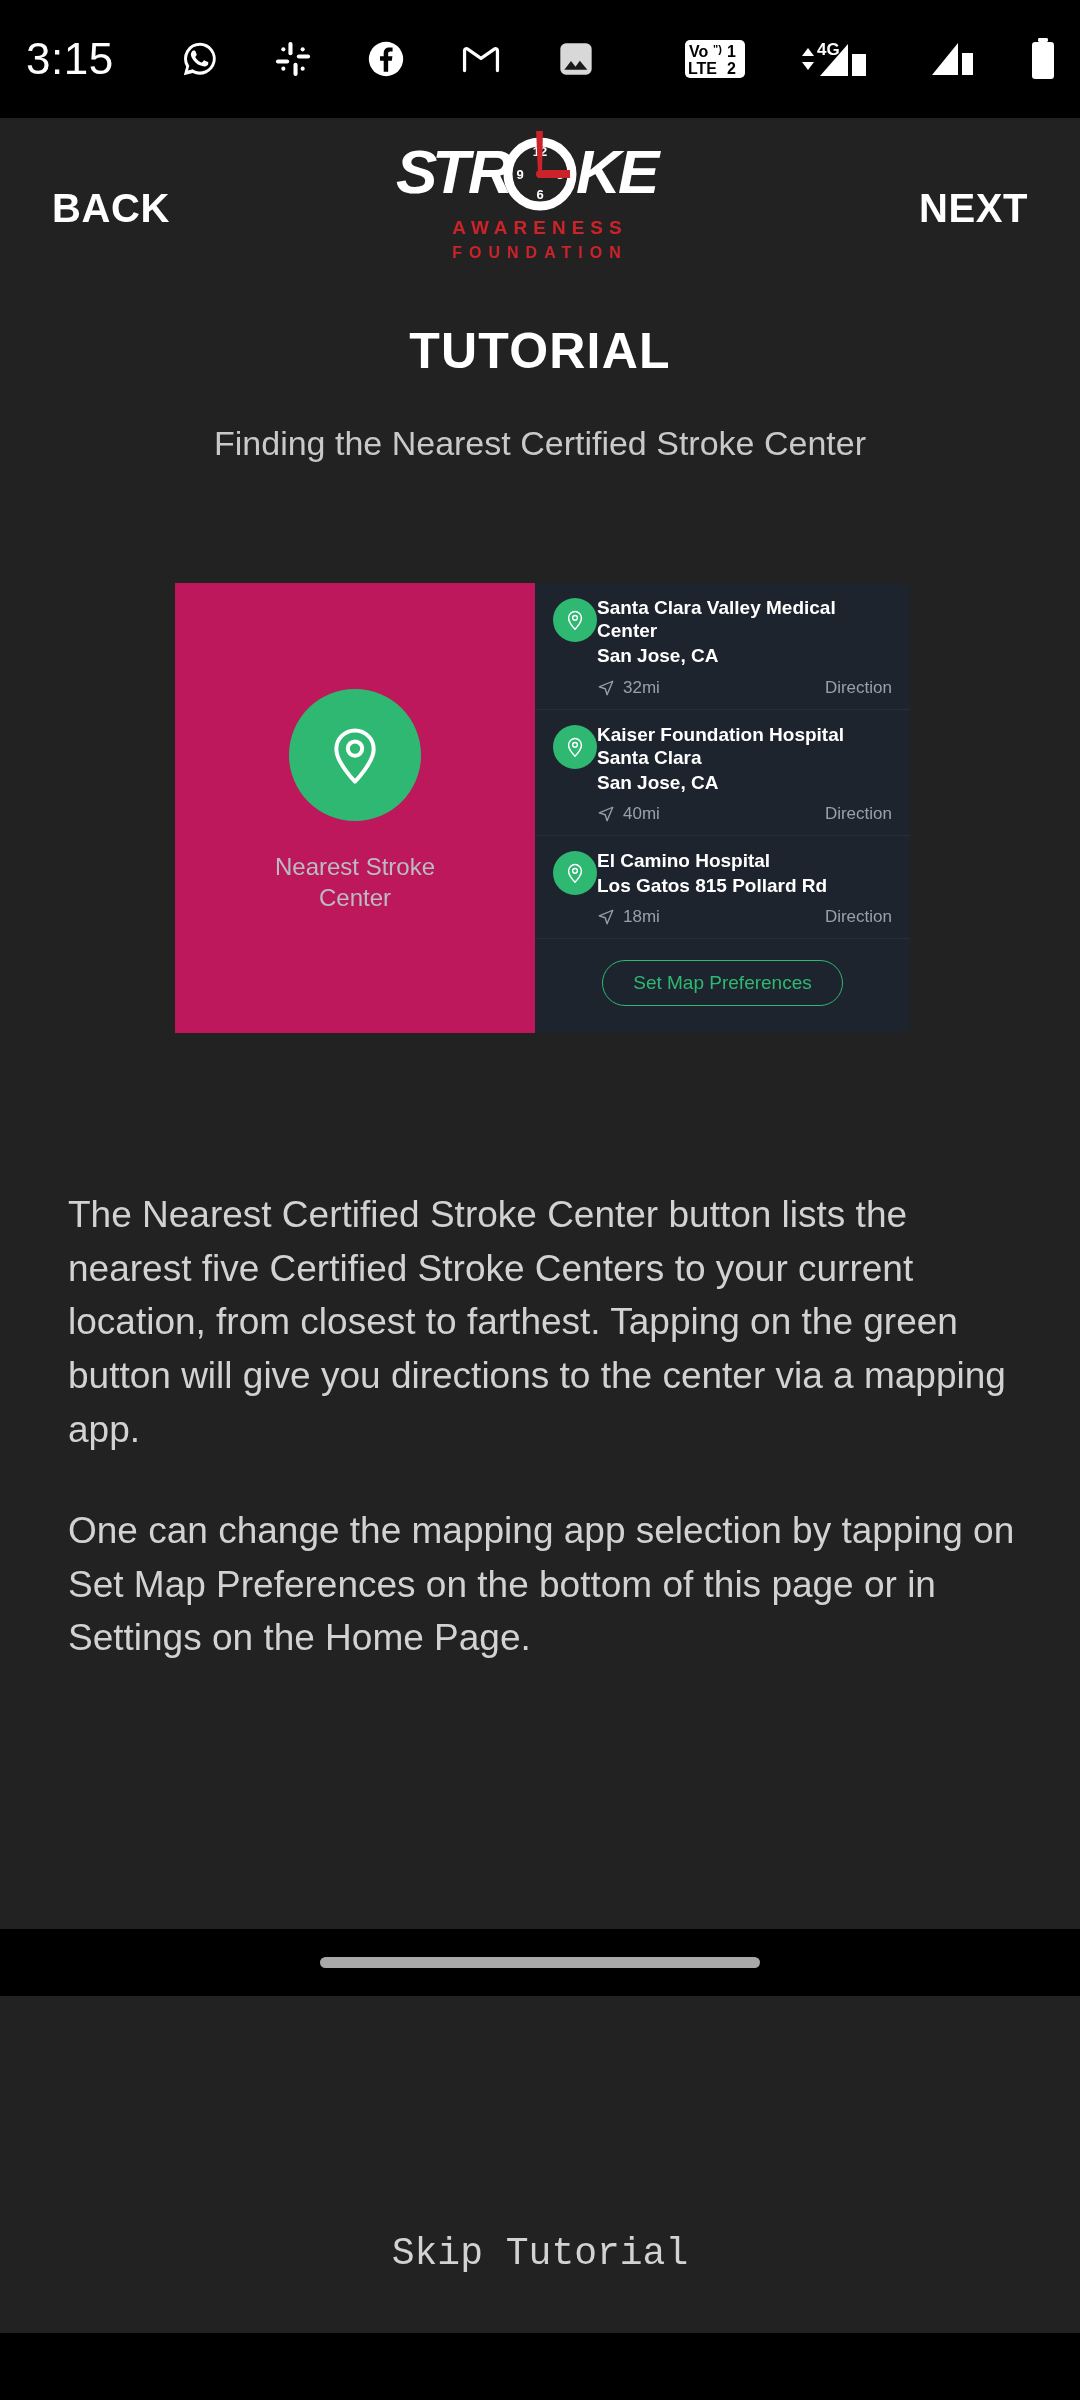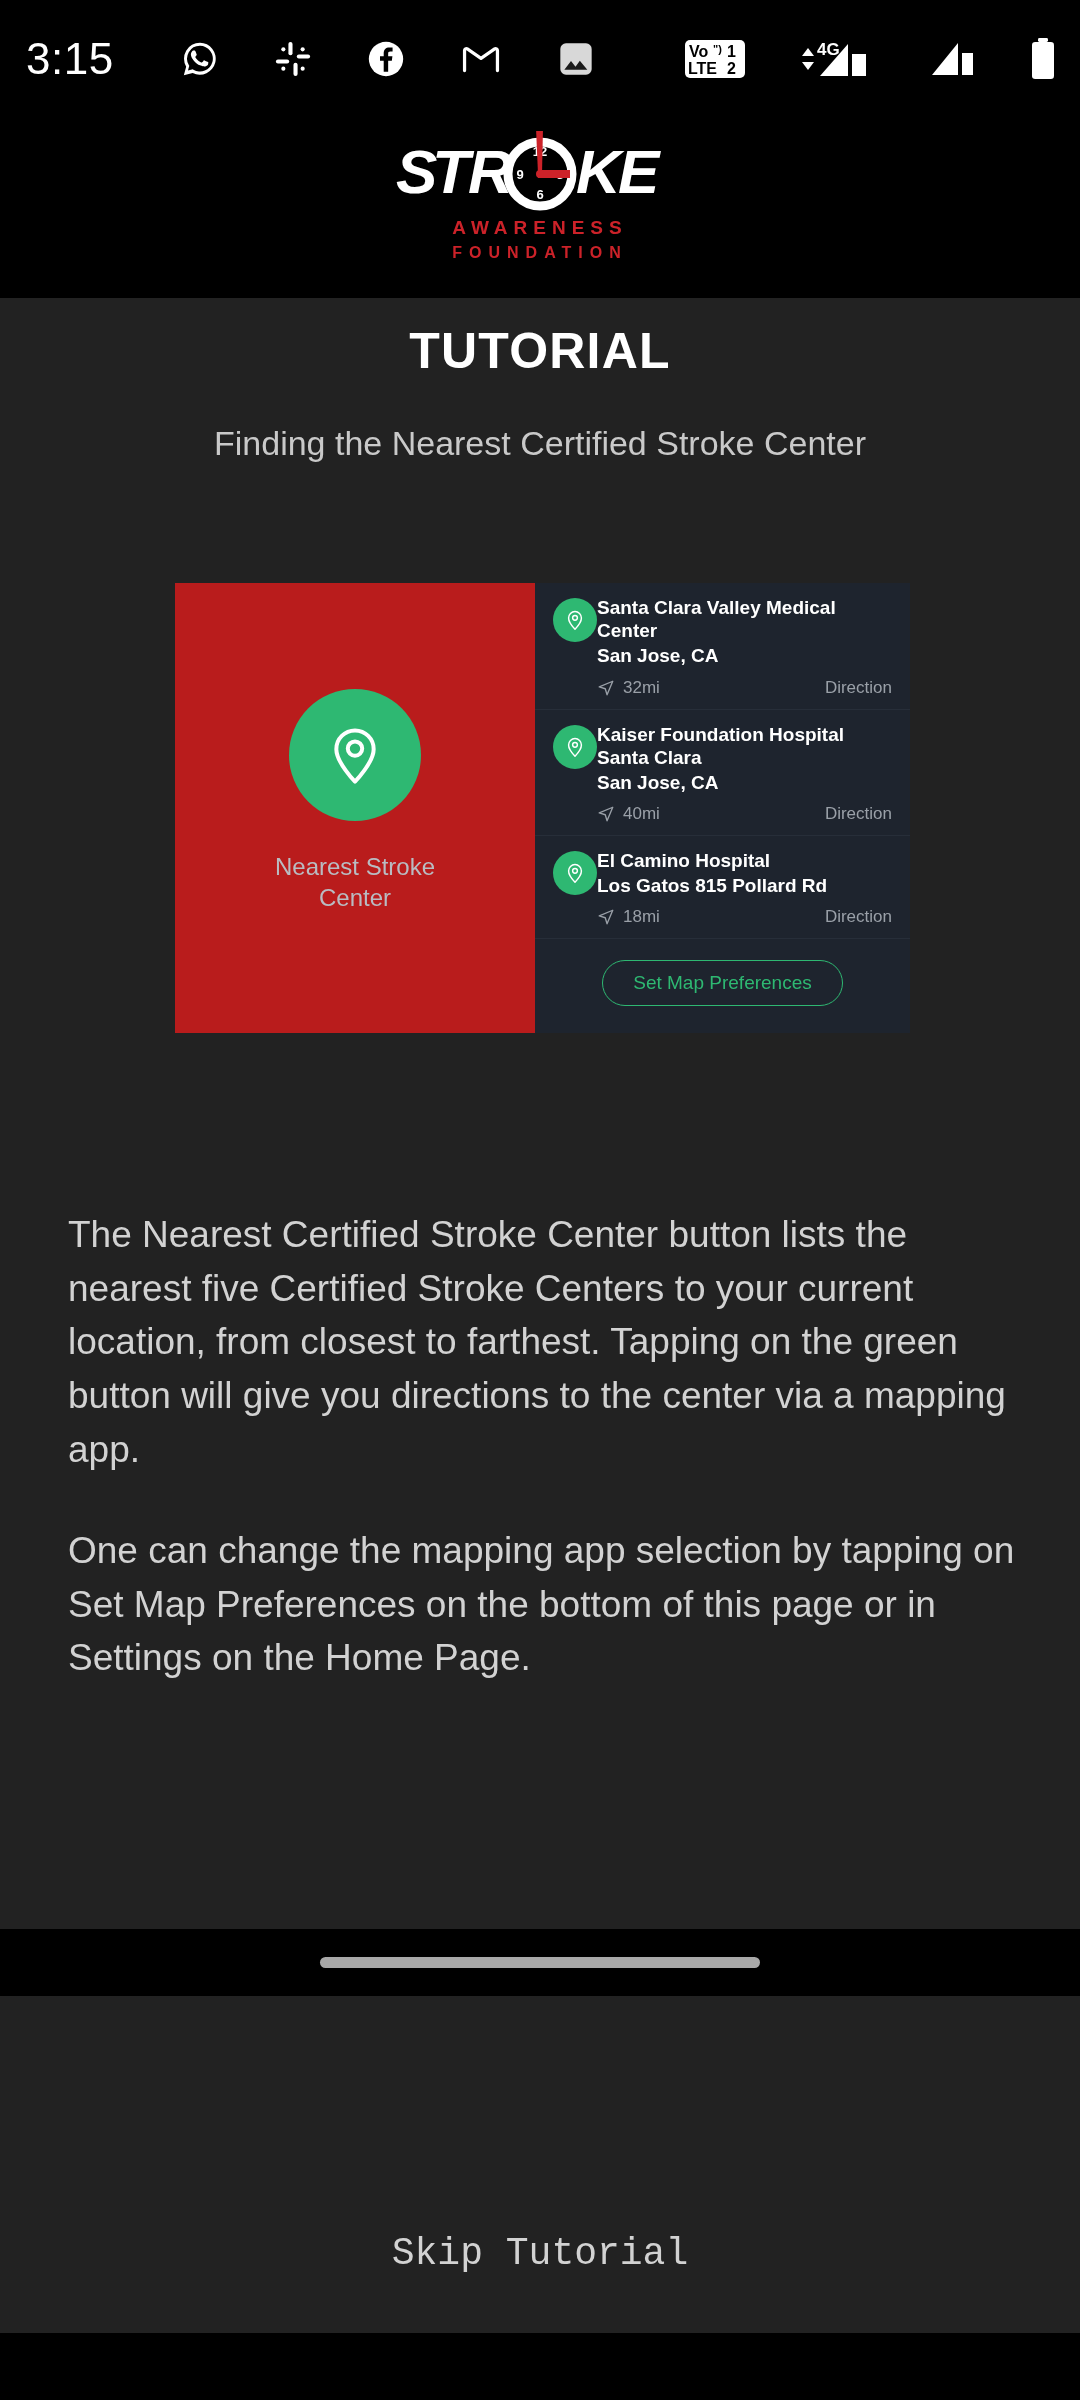--- a/index.html
+++ b/index.html
@@ -64,21 +64,21 @@
   }
 
   
   .shot{
     position:absolute; left:175px; top:285px;
     width:735px; height:450px;
     display:flex; overflow:hidden;
     background:#161c26;
   }
   .shot-left{
-    width:360px; background:#b91c1c;
+    width:360px; background:#be185d;
     display:flex; flex-direction:column;
     align-items:center; justify-content:center;
     padding-bottom:14px;
   }
   .big-circle{
     width:132px; height:132px; border-radius:50%;
     background:#2eb872;
     display:flex; align-items:center; justify-content:center;
   }
   .big-label{
@@ -124,21 +124,21 @@
     color:#2eb872; font-size:19px;
     padding:11px 30px; background:transparent; cursor:pointer;
     font-family:"Liberation Sans", sans-serif; white-space:nowrap;
   }
 
   
   .copy{
     position:absolute; left:68px; top:890px; width:950px;
   }
   .para{
-    color:#d2d2d2; font-size:37px; line-height:1.45;margin-top:20px;
+    color:#d2d2d2; font-size:37px; line-height:1.45;
   }
   .para + .para{ margin-top:48px; }
 
   
   .skip{
     position:absolute; left:0; bottom:58px; width:1080px;
     text-align:center; color:#d2d2d2; font-size:38px;
     background:none; border:none; cursor:pointer;
     font-family:Liberation Mono, monospace;
   }
@@ -239,20 +239,24 @@
       <span class="sb-ico">
         <svg width="30" height="46" viewBox="0 0 30 46">
           <rect x="10" y="2" width="10" height="4" rx="1.4" fill="#fff"></rect>
           <rect x="4" y="6" width="22" height="37" rx="3.2" fill="#fff"></rect>
         </svg>
       </span>
 
     </div>
   </div>
 
+  <div class="appbar">
+    <button class="navbtn">BACK</button>
+    <button class="navbtn">NEXT</button>
+  </div>
 
   <div class="logo-wrap">
     <svg class="logo-svg" width="300" height="150" viewBox="0 0 300 150">
 
       <g fill="#ffffff" font-family="Liberation Sans, sans-serif" font-weight="700" font-style="italic">
         <text x="6" y="62" font-size="62" letter-spacing="-1">S</text>
         <text x="42" y="62" font-size="62" letter-spacing="-1">T</text>
         <text x="78" y="62" font-size="62" letter-spacing="-1">R</text>
         <text x="186" y="62" font-size="62" letter-spacing="-1">K</text>
         <text x="228" y="62" font-size="62" letter-spacing="-1">E</text>

